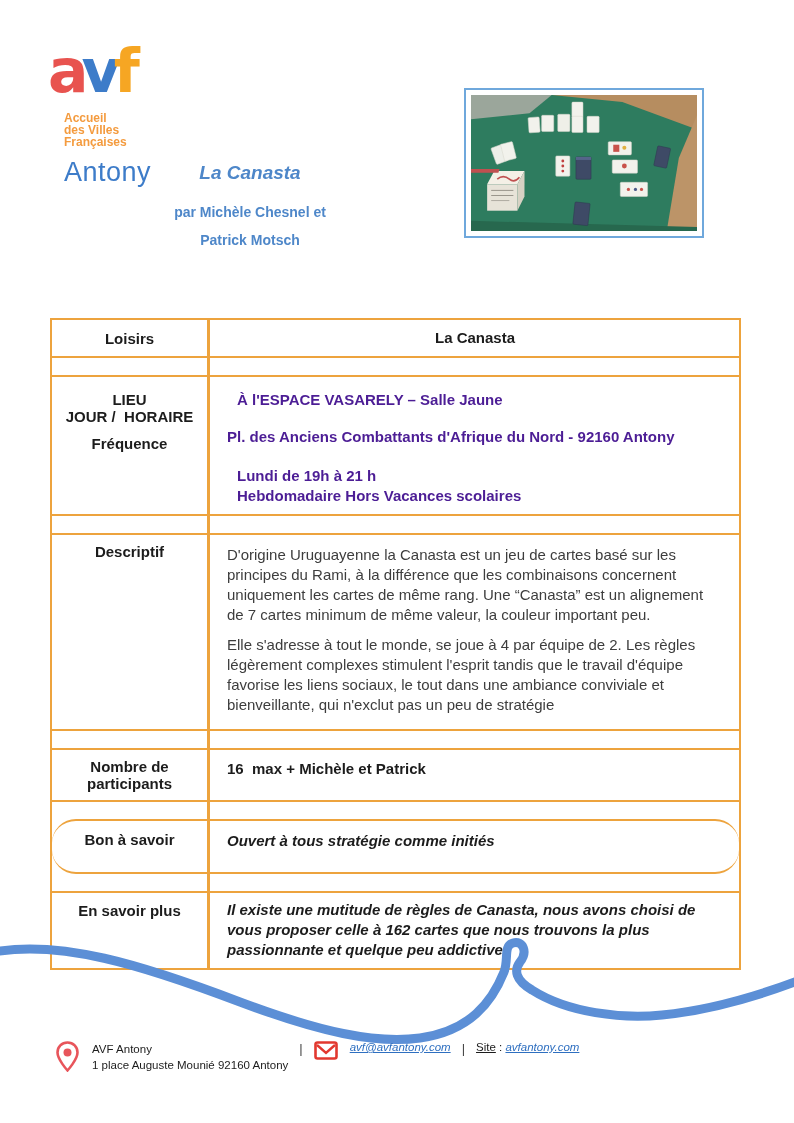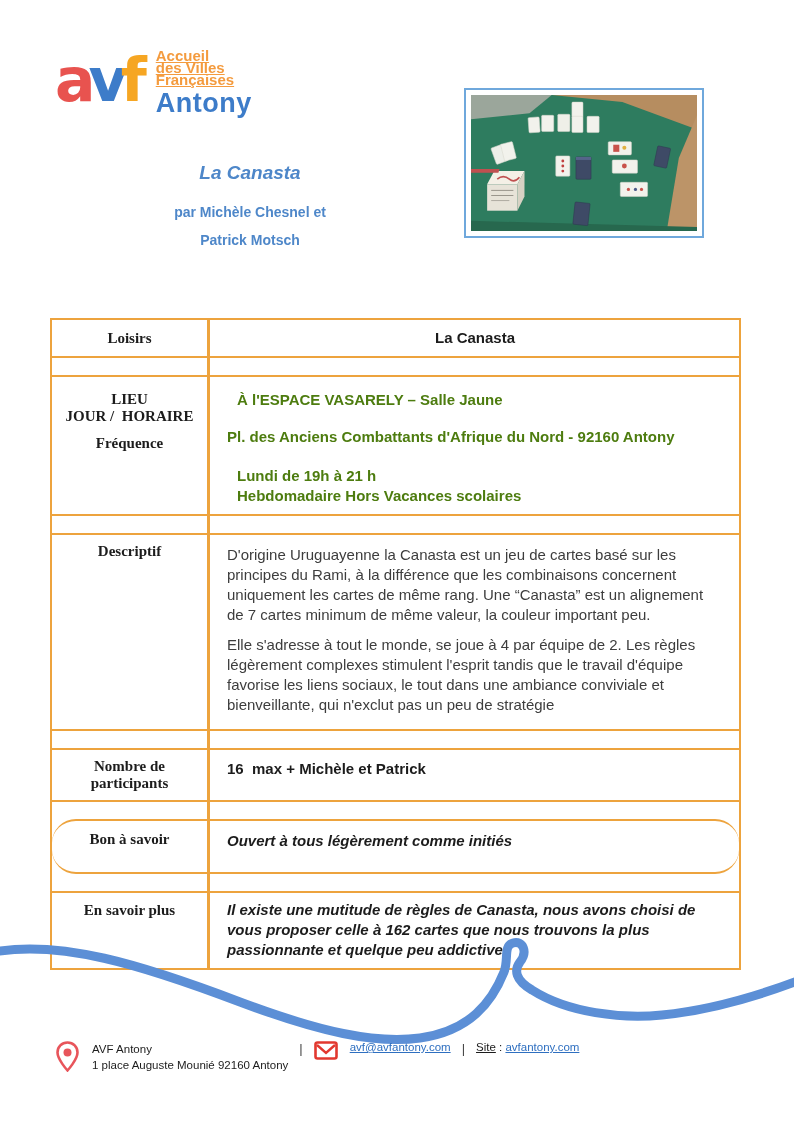--- a/index.html
+++ b/index.html
@@ -3,61 +3,61 @@
 <meta charset="utf-8">
 <style>
   * { margin:0; padding:0; box-sizing:border-box; }
   html,body { width:794px; height:1123px; }
   body {
     position:relative; background:#ffffff; overflow:hidden;
     font-family:"Liberation Sans", sans-serif; color:#1c1c1c;
   }
 
   
-  .logo { position:absolute; left:55px; top:40px; display:flex; align-items:center; }
+  .logo { position:absolute; left:48px; top:40px; display:flex; align-items:flex-start;flex-direction:column; }
   .logo-letters { font-family:"DejaVu Sans", sans-serif; font-size:60px; font-weight:800;
                   letter-spacing:-7px; line-height:62px; }
   .logo-letters .l-a { color:#E8534F; }
   .logo-letters .l-v { color:#3D7CC9; }
   .logo-letters .l-f { color:#F6A623; }
   .logo-right { margin-left:16px; padding-top:10px; }
-  .tagline { color:#F49B3E; font-weight:bold; font-size:15px; line-height:12px;text-decoration:underline; }
-  .logo-city { color:#3D7CC9; font-weight:bold; font-size:27px; margin-top:2px; letter-spacing:0.5px; }
+  .tagline { color:#F49B3E; font-weight:bold; font-size:12px; line-height:12px; }
+  .logo-city { color:#3D7CC9; font-weight:normal; font-size:27px; margin-top:9px; letter-spacing:0.5px; }
 
   
   .title-block { position:absolute; left:95px; top:162px; width:310px; text-align:center; }
   .doc-title { font-style:italic; font-weight:bold; font-size:19px; color:#4E87C9; }
   .doc-subtitle { font-weight:bold; font-size:14px; line-height:28px; margin-top:14px; color:#4E87C9; }
 
   
   .photo-frame { position:absolute; left:464px; top:88px; width:240px; height:150px;
                  border:2px solid #6FA8DC; background:#fff; padding:5px; }
   .photo-frame svg { display:block; width:100%; height:100%; }
 
   
   .info-table { position:absolute; left:50px; top:318px; width:691px;
                 border:2.5px solid #EDA33D; background:#fff; }
   .t-divider { position:absolute; left:155px; top:0; bottom:0; width:3px; background:#EDA33D; z-index:5; }
   .t-row { display:flex; position:relative; }
   .t-row + .t-row { border-top:2.5px solid #EDA33D; margin-top:17px; }
   .t-row:not(:last-child) { border-bottom:2.5px solid #EDA33D; }
   .cell-l { flex:0 0 155px; width:155px; display:flex; flex-direction:column;
             align-items:center; text-align:center; font-weight:bold; font-size:15px;
-            color:#1c1c1c; padding:8px 6px;font-family:Liberation Serif, serif; }
+            color:#1c1c1c; padding:8px 6px; }
   .cell-r { flex:1; padding:8px 16px 8px 20px; font-size:15px; line-height:20px; color:#3D3D3D; }
   .center-v { justify-content:center; }
   .top-v { justify-content:flex-start; }
 
   .row-header { min-height:35px; }
   .row-header .cell-r { display:flex; align-items:center; justify-content:center;
                         text-align:center; font-weight:bold; color:#1c1c1c; }
   .row-lieu { min-height:133px; }
   .row-lieu .cell-l { padding-top:14px; }
   .row-lieu .lbl-gap { margin-top:10px; }
-  .row-lieu .cell-r { color:#4d7c0f; font-weight:bold; padding-top:13px; }
+  .row-lieu .cell-r { color:#4c1d95; font-weight:bold; padding-top:13px; }
   .red-line1 { padding-left:10px; margin-bottom:17px; }
   .red-line2 { margin-bottom:19px; }
   .red-line3 { padding-left:10px; }
   .red-line4 { padding-left:10px; }
   .row-desc { min-height:198px; }
   .row-desc .cell-l { padding-top:8px; }
   .row-desc .cell-r { padding-top:10px; }
   .row-desc .para1 { margin-bottom:10px; }
   .row-nb { min-height:48px; }
   .row-nb .cell-r { font-weight:bold; color:#1c1c1c; padding-top:9px; white-space:pre-wrap; }
@@ -71,21 +71,21 @@
   .pre { white-space:pre-wrap; }
 
   
   .wave { position:absolute; left:0; top:922px; width:794px; height:145px; }
 
   
   .footer { position:absolute; left:56px; top:1041px; display:flex; font-size:11.5px; }
   .footer .addr { margin-left:13px; line-height:16px; color:#1c1c1c; }
   .footer .sep { color:#444; margin:0 11px; font-size:13px; }
   .footer .mail-icon { margin-right:12px; }
-  .link { color:#2E6FC0; text-decoration:underline; cursor:pointer; }
+  .link { color:#2E6FC0; text-decoration:underline; cursor:pointer;font-style:italic; }
   .site-label { color:#1c1c1c; text-decoration:underline; }
   .site-group { white-space:pre; }
 </style>
 </head>
 <body>
 
 <div class="logo">
   <div class="logo-letters"><span class="l-a">a</span><span class="l-v">v</span><span class="l-f">f</span></div>
   <div class="logo-right">
     <div class="tagline">
@@ -187,21 +187,21 @@
   <div class="t-row row-nb">
     <div class="cell-l center-v">
       <div>Nombre de</div>
       <div>participants</div>
     </div>
     <div class="cell-r">16  max + Michèle et Patrick</div>
   </div>
 
   <div class="t-row row-bon">
     <div class="cell-l top-v">Bon à savoir</div>
-    <div class="cell-r">Ouvert à tous légèrement comme initiés</div>
+    <div class="cell-r">Ouvert à tous stratégie comme initiés</div>
   </div>
 
   <div class="t-row row-plus">
     <div class="cell-l top-v">En savoir plus</div>
     <div class="cell-r">Il existe une mutitude de règles de Canasta, nous avons choisi de vous proposer celle à 162 cartes que nous trouvons la plus passionnante et quelque peu addictive.</div>
   </div>
 </div>
 
 <svg class="wave" viewBox="0 0 794 145">
   <path d="M -6 30

